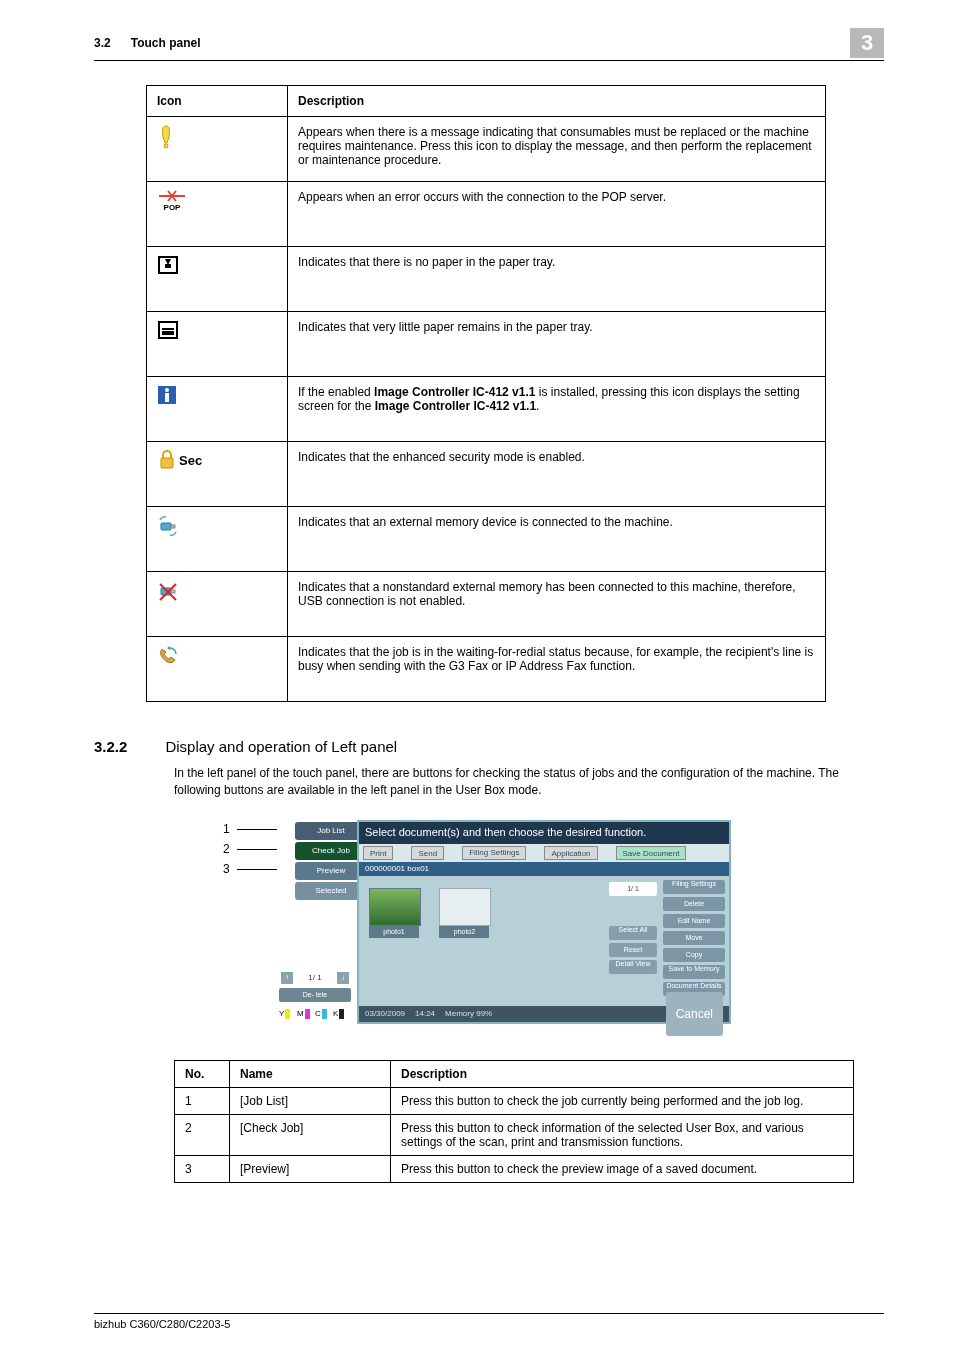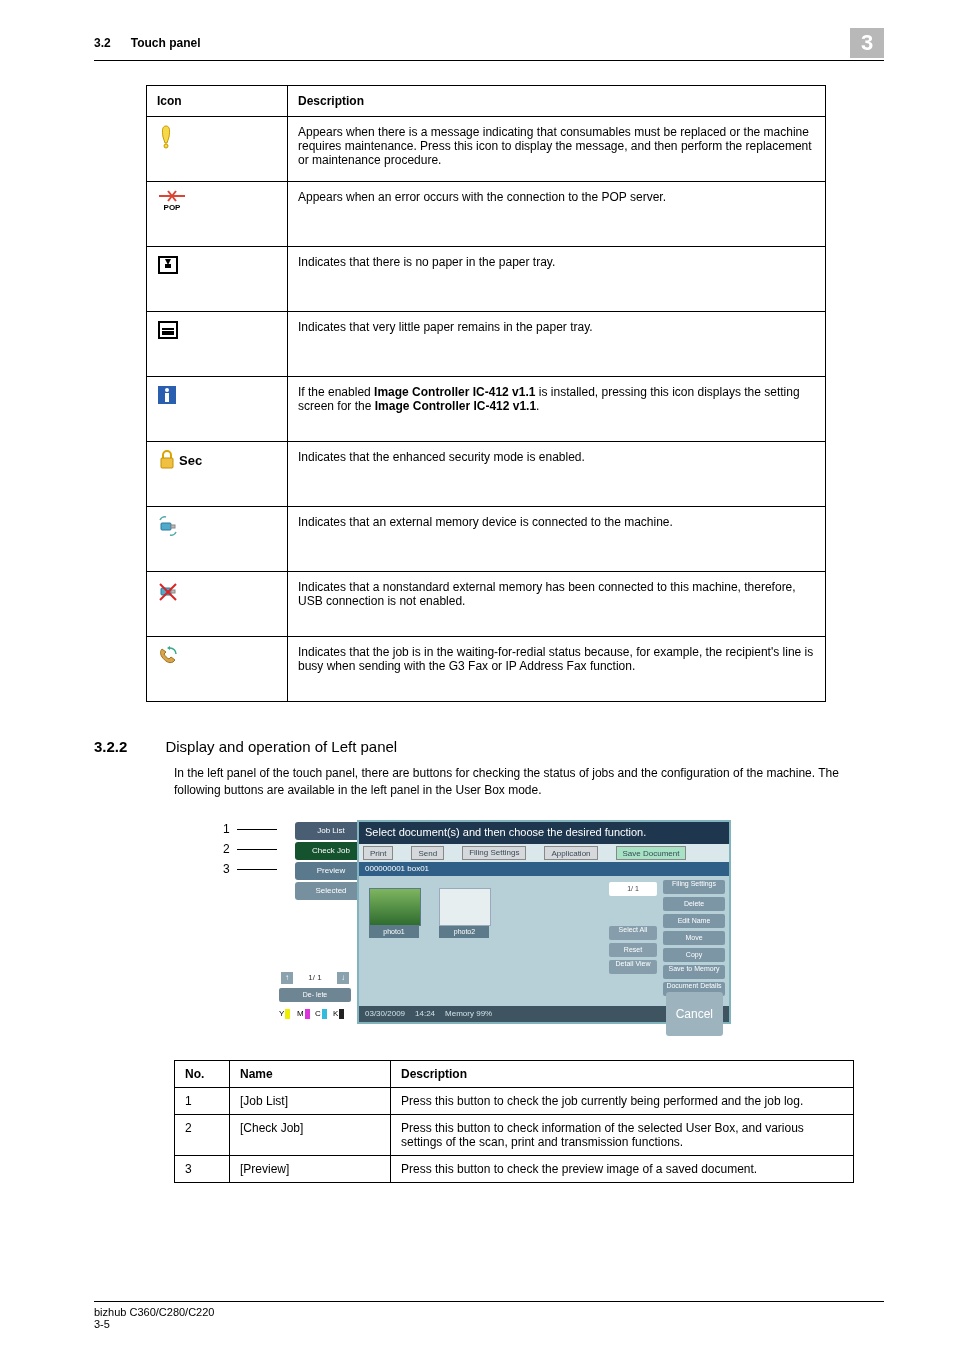--- a/index.html
+++ b/index.html
@@ -64,21 +64,21 @@
   .callout::after { content:""; position:absolute; left:14px; top:7px; width:40px; height:1px; background:#000; }
 
   
   table.t2 { border-collapse:collapse; width:680px; margin-left:80px; margin-top:20px; font-size:12px; }
   table.t2 th, table.t2 td { border:1px solid #000; padding:6px 10px; text-align:left; vertical-align:top; }
   table.t2 th { font-weight:bold; }
   .col-no { width:34px; }
   .col-name { width:140px; }
 
   
-  .ftr { position:absolute; left:94px; right:70px; bottom:20px; border-top:1px solid #000; font-size:11px; display:flex; padding-top:4px;flex-direction:column; }
+  .ftr { position:absolute; left:94px; right:70px; bottom:20px; border-top:1px solid #000; font-size:11px; display:flex; padding-top:4px; }
 </style>
 </head>
 <body>
 
 <div class="page">
 
   <div class="hdr">
     <div class="hdr-left">
       <span>3.2</span>
       &nbsp;&nbsp;&nbsp;&nbsp;

